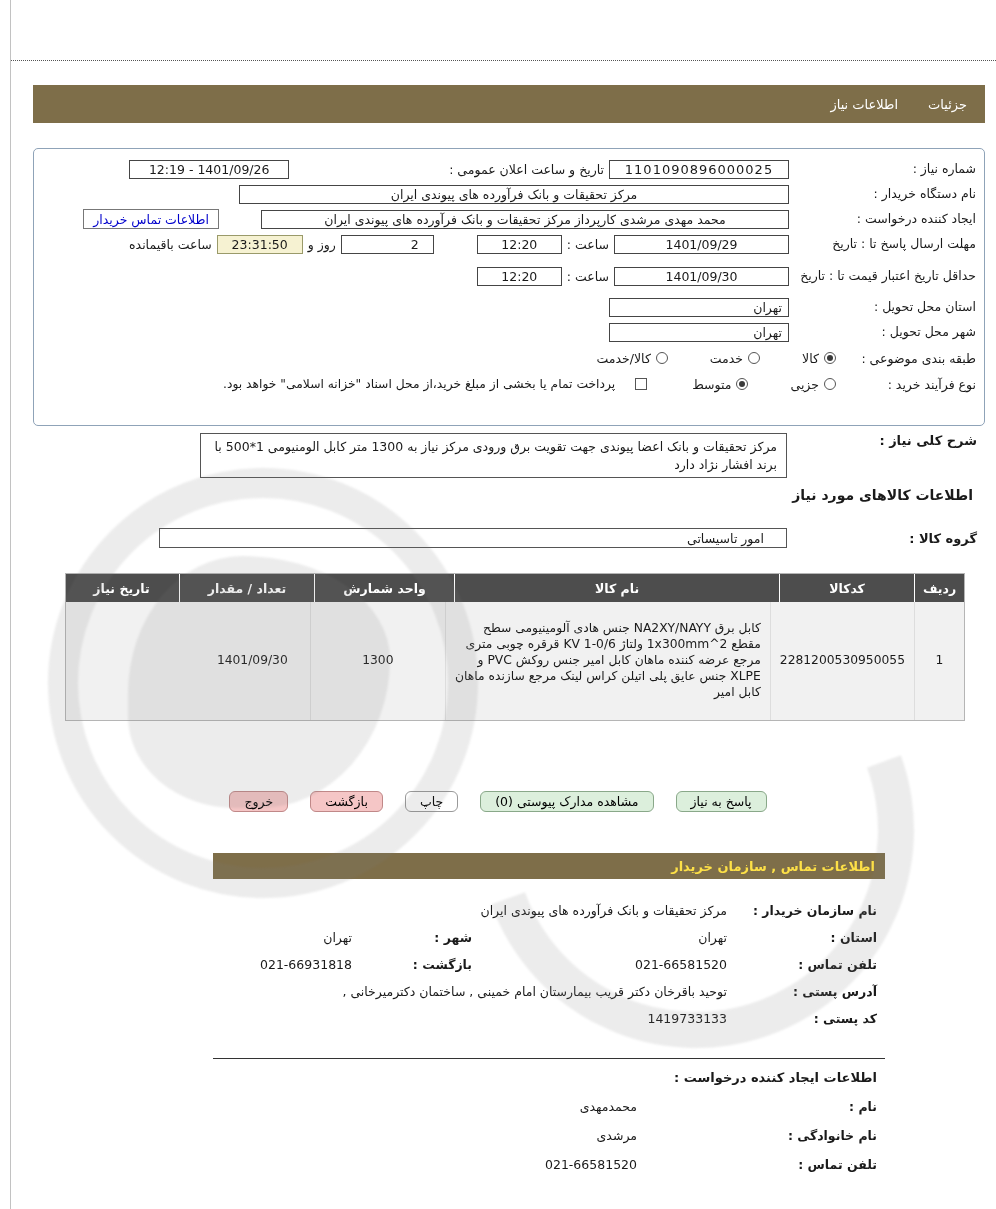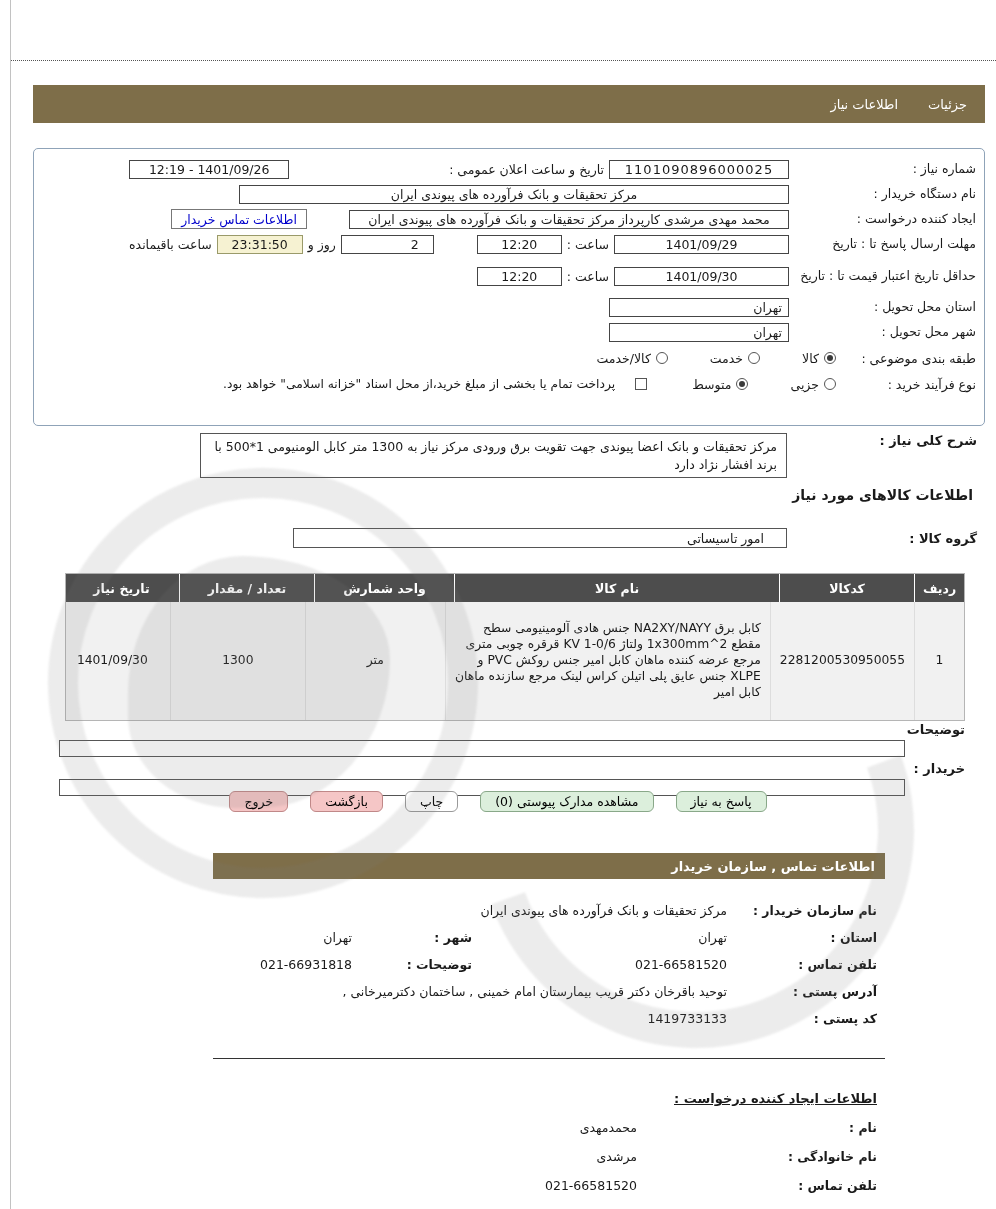--- a/index.html
+++ b/index.html
@@ -35,21 +35,21 @@
   .mt2 { margin-top:2px; } .mt6 { margin-top:6px; }
   .flabel { flex:0 0 187px; padding-left:6px; line-height:1.25; }
   .flabel-sm { flex:0 0 140px; padding-left:6px; }
   .mid { margin:0 5px; white-space:nowrap; }
   .inp {
     display:inline-flex; align-items:center; justify-content:center;
     height:19px; border:1px solid #454545; background:#fff; font-size:12.5px;
     white-space:nowrap; overflow:hidden; flex:0 0 auto;
   }
   .w180{width:180px} .w175{width:175px} .w160{width:160px} .w85{width:85px}
-  .w93{width:93px} .w550{width:550px} .w480{width:440px}
+  .w93{width:93px} .w550{width:550px} .w480{width:528px}
   .num-wide { letter-spacing:1px; font-size:13px; }
   .right { justify-content:flex-start; padding-right:6px; }
   .num-r { justify-content:flex-start; padding-right:14px; }
   .gap155 { margin-right:155px; }
   .gap43 { margin-right:43px; }
   .countdown {
     display:inline-flex; align-items:center; justify-content:center; width:86px; height:19px;
     background:#f6f2d2; border:1px solid #9a9a6a; font-size:12.5px;
   }
   .link-box {
@@ -66,21 +66,21 @@
 
   .desc-row { position:absolute; left:33px; top:433px; width:952px; direction:rtl; display:flex; padding:0 8px; z-index:2; }
   .sec-label { flex:0 0 190px; font-weight:bold; font-size:13px; padding-left:6px; }
   .desc-box {
     width:587px; height:45px; border:1px solid #555; background:#fff;
     padding:4px 9px; text-align:right; line-height:1.45; font-size:12.5px;
   }
   .goods-title { position:absolute; left:33px; top:487px; width:952px; direction:rtl; text-align:right;
                  padding-right:12px; font-weight:bold; font-size:14px; z-index:2; }
   .group-row { position:absolute; left:33px; top:528px; width:952px; direction:rtl; display:flex; align-items:center; padding:0 8px; z-index:2; }
-  .group-inp { width:494px; height:20px; border:1px solid #555; background:#fff; display:flex; align-items:center;
+  .group-inp { width:628px; height:20px; border:1px solid #555; background:#fff; display:flex; align-items:center;
                justify-content:flex-start; padding-right:22px; font-size:12.5px; }
 
   .goods-table { position:absolute; left:65px; top:573px; width:900px; direction:rtl; border:1px solid #b5b5b5; z-index:2; }
   .thead { display:flex; background:#4d4d4d; color:#fff; font-weight:bold; height:28px; font-size:12.5px; }
   .th { display:flex; align-items:center; justify-content:center; border-left:1px solid #fff; }
   .th:last-child { border-left:none; }
   .trow { display:flex; background:#f1f1f1; }
   .td { display:flex; align-items:center; justify-content:center; border-left:1px solid #ddd;
         padding:6px 9px; min-height:118px; line-height:1.3; font-size:12.3px; }
   .td:last-child { border-left:none; }
@@ -93,29 +93,29 @@
 
   .actions { position:absolute; left:0; top:791px; width:996px; display:flex; direction:rtl;
              justify-content:center; gap:22px; z-index:2; }
   .btn { height:21px; padding:1px 14px; font-size:12.5px; border-radius:6px; cursor:pointer;
          font-family:"DejaVu Sans","Liberation Sans",sans-serif; }
   .btn.green { background:#dcefdc; border:1px solid #89a889;text-align:right; }
   .btn.pink  { background:#f5c6c6; border:1px solid #c08888; }
   .btn.white { background:#ffffff; border:1px solid #999; }
 
   .contact { position:absolute; left:213px; top:853px; width:672px; direction:rtl; font-size:12.5px; z-index:2; }
-  .contact-bar { background:#7e6e49; color:#ffffff; font-weight:bold; height:26px; display:flex; align-items:center;
+  .contact-bar { background:#7e6e49; color:#fde047; font-weight:bold; height:26px; display:flex; align-items:center;
                  padding:0 10px; font-size:13px; }
   .crow { display:grid; grid-template-columns:150px 255px 120px 1fr; align-items:center; margin-top:12px; padding:0 8px; }
   .crow.first { margin-top:24px; }
   .clabel { font-weight:bold; white-space:nowrap; }
   .cvalue { white-space:nowrap; }
   .span3 { grid-column:2 / span 3; }
   .sep-line { border-top:1px solid #333; margin-top:32px; }
-  .creator-title { font-weight:bold; font-size:13px; padding-right:8px; margin-top:32px;text-decoration:underline; }
+  .creator-title { font-weight:bold; font-size:13px; padding-right:8px; margin-top:11px; }
   .krow { display:flex; direction:rtl; align-items:center; margin-top:14px; padding:0 8px; }
   .klabel { flex:0 0 150px; font-weight:bold; }
   .kvalue { margin-right:90px; }
 </style>
 </head>
 <body>
 
 <div class="page">
   <div class="left-rule"></div>
   <div class="top-dotted"></div>
@@ -227,33 +227,26 @@
         <div class="th c2">نام کالا</div>
         <div class="th c3">واحد شمارش</div>
         <div class="th c4">تعداد / مقدار</div>
         <div class="th c5">تاریخ نیاز</div>
       </div>
     <div class="tbody">
         <div class="trow">
           <div class="td c0">1</div>
           <div class="td c1">2281200530950055</div>
           <div class="td c2">کابل برق NA2XY/NAYY جنس هادی آلومینیومی سطح مقطع 1x300mm^2 ولتاژ 0/6-1 KV قرقره چوبی متری مرجع عرضه کننده ماهان کابل امیر جنس روکش PVC و XLPE جنس عایق پلی اتیلن کراس لینک مرجع سازنده ماهان کابل امیر</div>
-          <div class="td c3">متر</div>
           <div class="td c4">1300</div>
           <div class="td c5">1401/09/30</div>
         </div>
       </div>
   </div>
 
-  <div class="remarks">
-    <div class="remark-label">توضیحات</div>
-    <div class="remark-input"></div>
-    <div class="remark-label second">خریدار :</div>
-    <div class="remark-input"></div>
-  </div>
 
   <div class="actions">
       <button class="btn green">پاسخ به نیاز</button>
       <button class="btn green">مشاهده مدارک پیوستی (0)</button>
       <button class="btn white">چاپ</button>
       <button class="btn pink">بازگشت</button>
       <button class="btn pink">خروج</button>
     </div>
 
   <div class="contact">
@@ -267,21 +260,21 @@
     <div class="crow">
       <span class="clabel">استان :</span>
       <span class="cvalue">تهران</span>
       <span class="clabel">شهر :</span>
       <span class="cvalue">تهران</span>
     </div>
 
     <div class="crow">
       <span class="clabel">تلفن تماس :</span>
       <span class="cvalue">021-66581520</span>
-      <span class="clabel">توضیحات :</span>
+      <span class="clabel">بازگشت :</span>
       <span class="cvalue">021-66931818</span>
     </div>
 
     <div class="crow">
       <span class="clabel">آدرس پستی :</span>
       <span class="cvalue span3">توحید باقرخان دکتر قریب بیمارستان امام خمینی , ساختمان دکترمیرخانی ,</span>
     </div>
 
     <div class="crow">
       <span class="clabel">کد پستی :</span>

